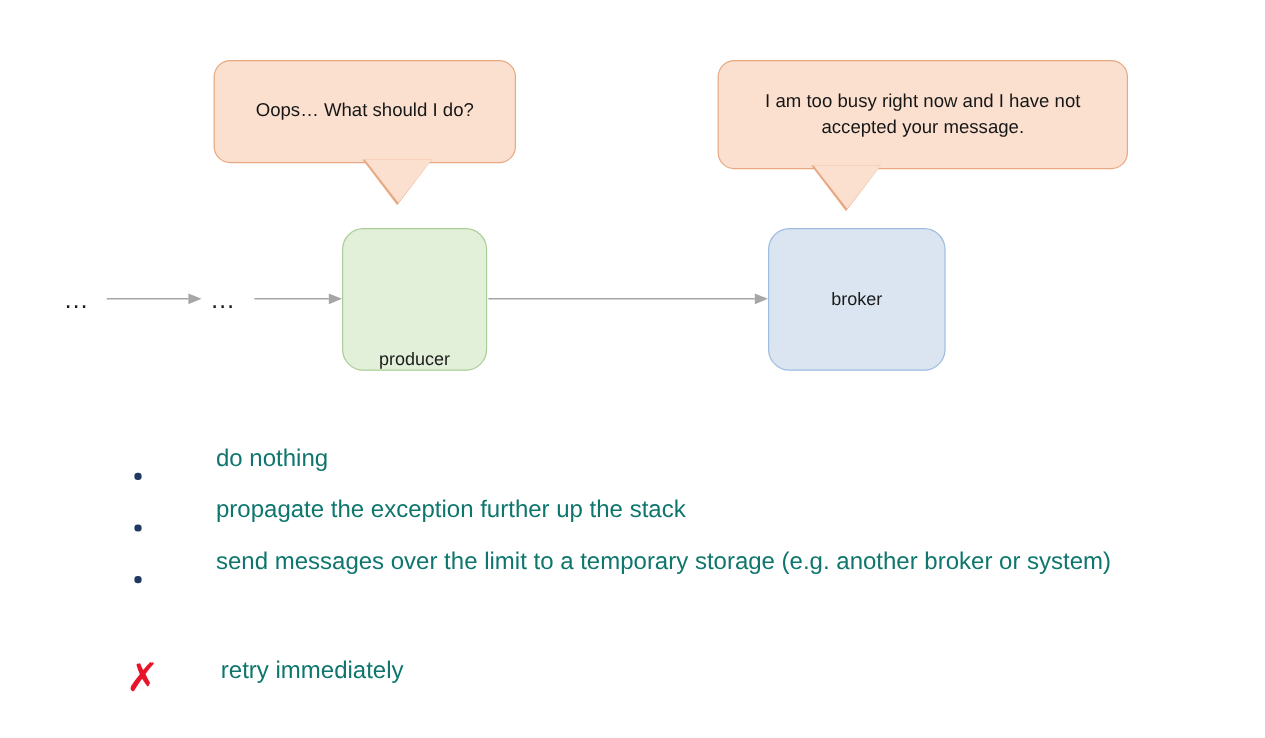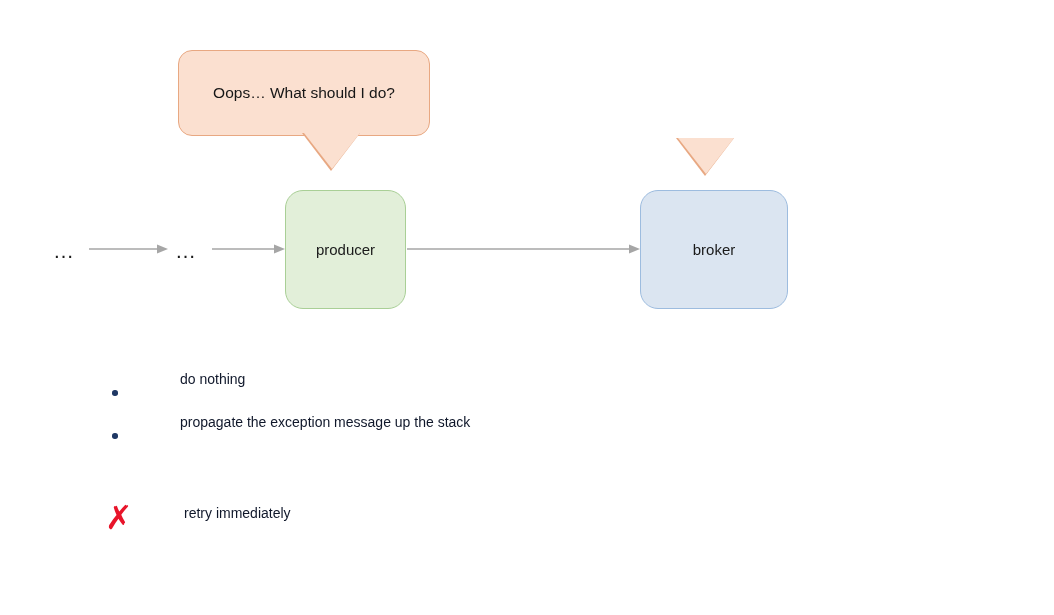--- a/index.html
+++ b/index.html
@@ -83,20 +83,21 @@
     align-items: center;
     justify-content: center;
     font-size: 15px;
     color: #1a1a1a;
   }
   #node-producer {
     left: 285px; top: 190px;
     width: 121px; height: 119px;
     background: #e2efd9;
     border: 1.3px solid #a9cf96;
+    align-items: flex-end;
   }
   #node-broker {
     left: 640px; top: 190px;
     width: 148px; height: 119px;
     background: #dbe5f1;
     border: 1.3px solid #9dbcdf;
   }
 
   
   .ellipsis {
@@ -149,38 +150,41 @@
     position: absolute;
     left: -7px;
     top: -17px;
     color: #e8142a;
     font-size: 33px;
     font-weight: bold;
     line-height: 1;
     font-family: "DejaVu Sans", sans-serif;
   }
   .bullet-text {
-    color: #0f172a;
-    font-size: 14px;
+    color: #0f766e;
+    font-size: 20px;
     line-height: 1;
     white-space: nowrap;
   }
   .bullet-row.marked .bullet-text { padding-left: 4px; margin-top: 48px; }
 </style>
 </head>
 <body>
 
 <div class="slide">
 
   <div class="bubble" id="bubble-oops">
     <span class="bubble-text">Oops… What should I do?</span>
   </div>
   <div class="bubble-tail-border" id="bubble-oops-tail-border"></div>
   <div class="bubble-tail" id="bubble-oops-tail"></div>
 
+  <div class="bubble" id="bubble-busy">
+    <span class="bubble-text">I am too busy right now and I have not accepted your message.</span>
+  </div>
   <div class="bubble-tail-border" id="bubble-busy-tail-border"></div>
   <div class="bubble-tail" id="bubble-busy-tail"></div>
 
   <div class="ellipsis" id="ellipsis-1">…</div>
   <div class="ellipsis" id="ellipsis-2">…</div>
 
   <div class="arrow" id="arrow-1">
     <svg width="80" height="12" viewBox="0 0 80 12">
       <line x1="0" y1="6" x2="68" y2="6" stroke="#a6a6a6" stroke-width="1.3"></line>
       <polygon points="68,1.5 79,6 68,10.5" fill="#a6a6a6"></polygon>
@@ -213,23 +217,29 @@
         <span class="dot"></span>
       </span>
       <span class="bullet-text">do nothing</span>
     </div>
 
 
     <div class="bullet-row">
       <span class="bullet-marker">
         <span class="dot"></span>
       </span>
-      <span class="bullet-text">propagate the exception message up the stack</span>
-    </div>
-
+      <span class="bullet-text">propagate the exception further up the stack</span>
+    </div>
+
+    <div class="bullet-row">
+      <span class="bullet-marker">
+        <span class="dot"></span>
+      </span>
+      <span class="bullet-text">send messages over the limit to a temporary storage (e.g. another broker or system)</span>
+    </div>
 
     <div class="bullet-row marked">
       <span class="bullet-marker">
         <span class="xmark">✗</span>
       </span>
       <span class="bullet-text">retry immediately</span>
     </div>
 
   </div>
 

